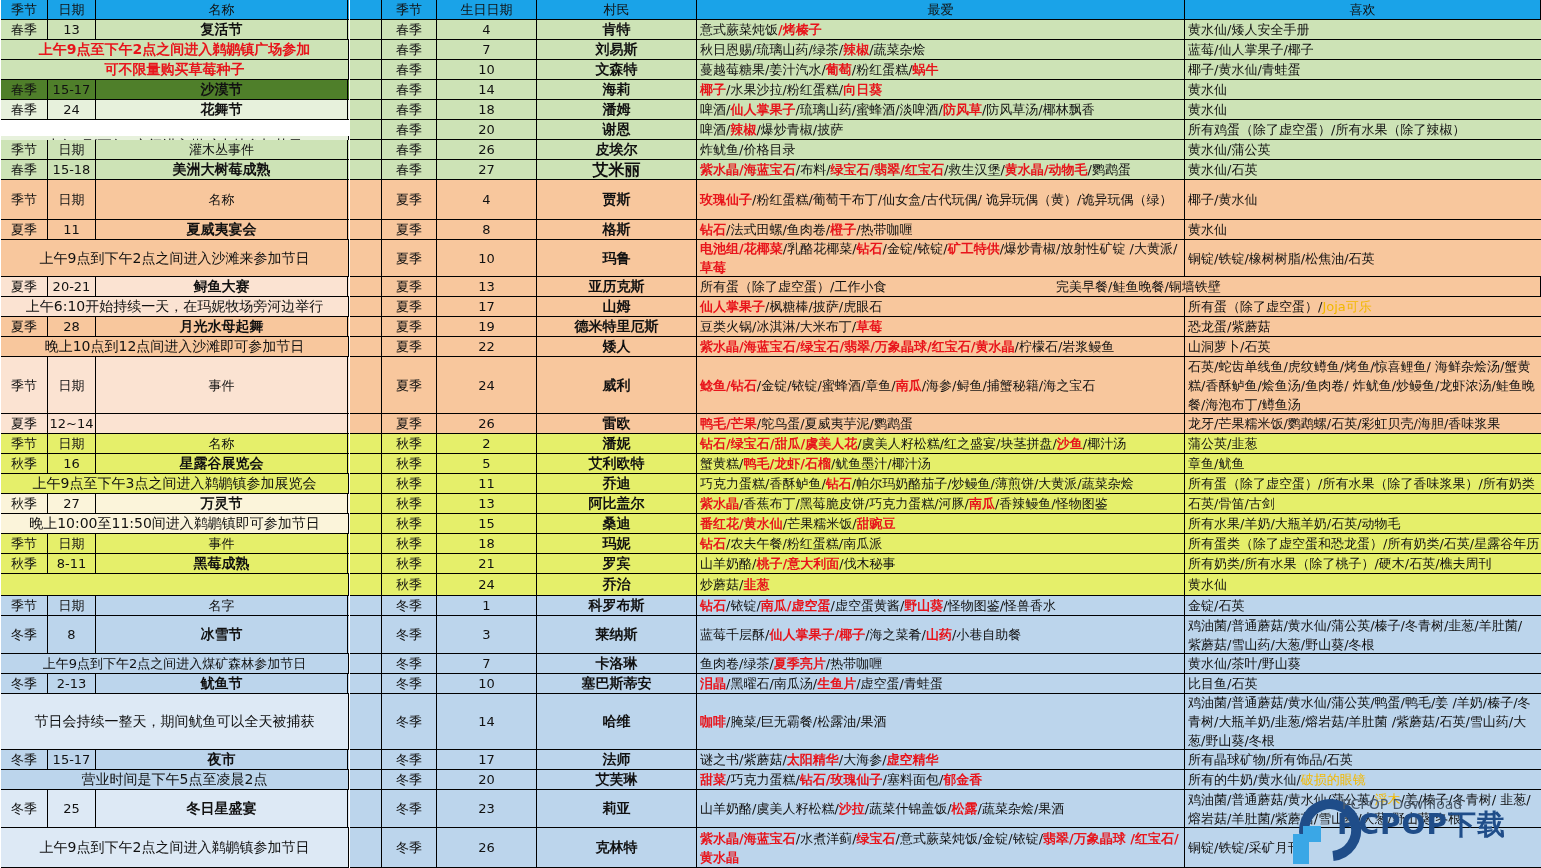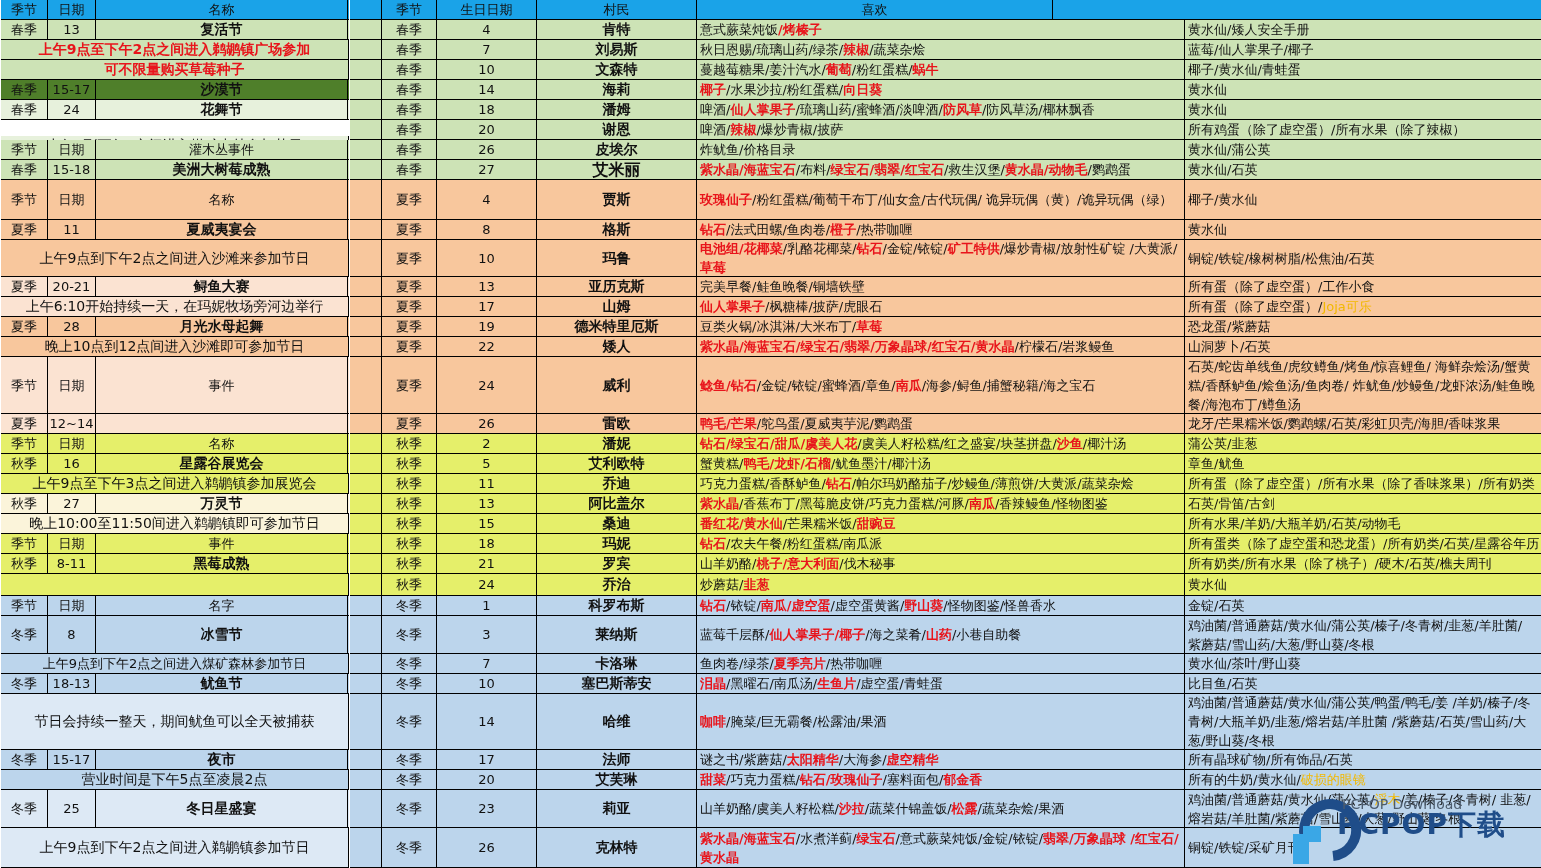--- a/index.html
+++ b/index.html
@@ -292,21 +292,21 @@
     <div class="row winter" style="top: 654px; height: 20px; width: 348px;">
       <div class="cell" style="width: 348px;">
         <span class="txt" style="font-size: 13px;">上午9点到下午2点之间进入煤矿森林参加节日</span>
       </div>
     </div>
     <div class="row winter" style="top: 674px; height: 20px; width: 348px;">
       <div class="cell" style="width: 47px;">
         <span class="txt">冬季</span>
       </div>
       <div class="cell" style="width: 48px;">
-        <span class="txt">18-13</span>
+        <span class="txt">2-13</span>
       </div>
       <div class="cell" style="width: 252px;">
         <span class="txt b" style="font-size: 14px;">鱿鱼节</span>
       </div>
     </div>
     <div class="row winter-light" style="top: 694px; height: 56px; width: 348px;">
       <div class="cell" style="width: 348px;">
         <span class="txt" style="font-size: 14px;">节日会持续一整天，期间鱿鱼可以全天被捕获</span>
       </div>
     </div>
@@ -350,20 +350,23 @@
       </div>
       <div class="cell" style="width: 55px;">
         <span class="txt">季节</span>
       </div>
       <div class="cell" style="width: 100px;">
         <span class="txt">生日日期</span>
       </div>
       <div class="cell" style="width: 160px;">
         <span class="txt">村民</span>
       </div>
+      <div class="cell" style="width: 488px;">
+        <span class="txt">最爱</span>
+      </div>
       <div class="cell" style="width: 356px;">
         <span class="txt">喜欢</span>
       </div>
     </div>
     <div class="row spring" style="top: 20px; height: 20px; width: 1193px;">
       <div class="cell" style="width: 32px;"></div>
       <div class="cell" style="width: 55px;">
         <span class="txt">春季</span>
       </div>
       <div class="cell" style="width: 100px;">
@@ -563,25 +566,25 @@
       <div class="cell" style="width: 32px;"></div>
       <div class="cell" style="width: 55px;">
         <span class="txt">夏季</span>
       </div>
       <div class="cell" style="width: 100px;">
         <span class="txt">13</span>
       </div>
       <div class="cell" style="width: 160px;">
         <span class="txt b" style="font-size: 14px;">亚历克斯</span>
       </div>
+      <div class="cell left" style="width: 356px; border-right: none;">
+        <span class="txt"><span>所有蛋（除了虚空蛋）/工作小食</span></span>
+      </div>
       <div class="cell left" style="width: 488px;">
         <span class="txt"><span>完美早餐/鲑鱼晚餐/铜墙铁壁</span></span>
-      </div>
-      <div class="cell left" style="width: 356px; border-right: none;">
-        <span class="txt"><span>所有蛋（除了虚空蛋）/工作小食</span></span>
       </div>
     </div>
     <div class="row summer" style="top: 297px; height: 20px; width: 1193px;">
       <div class="cell" style="width: 32px;"></div>
       <div class="cell" style="width: 55px;">
         <span class="txt">夏季</span>
       </div>
       <div class="cell" style="width: 100px;">
         <span class="txt">17</span>
       </div>

